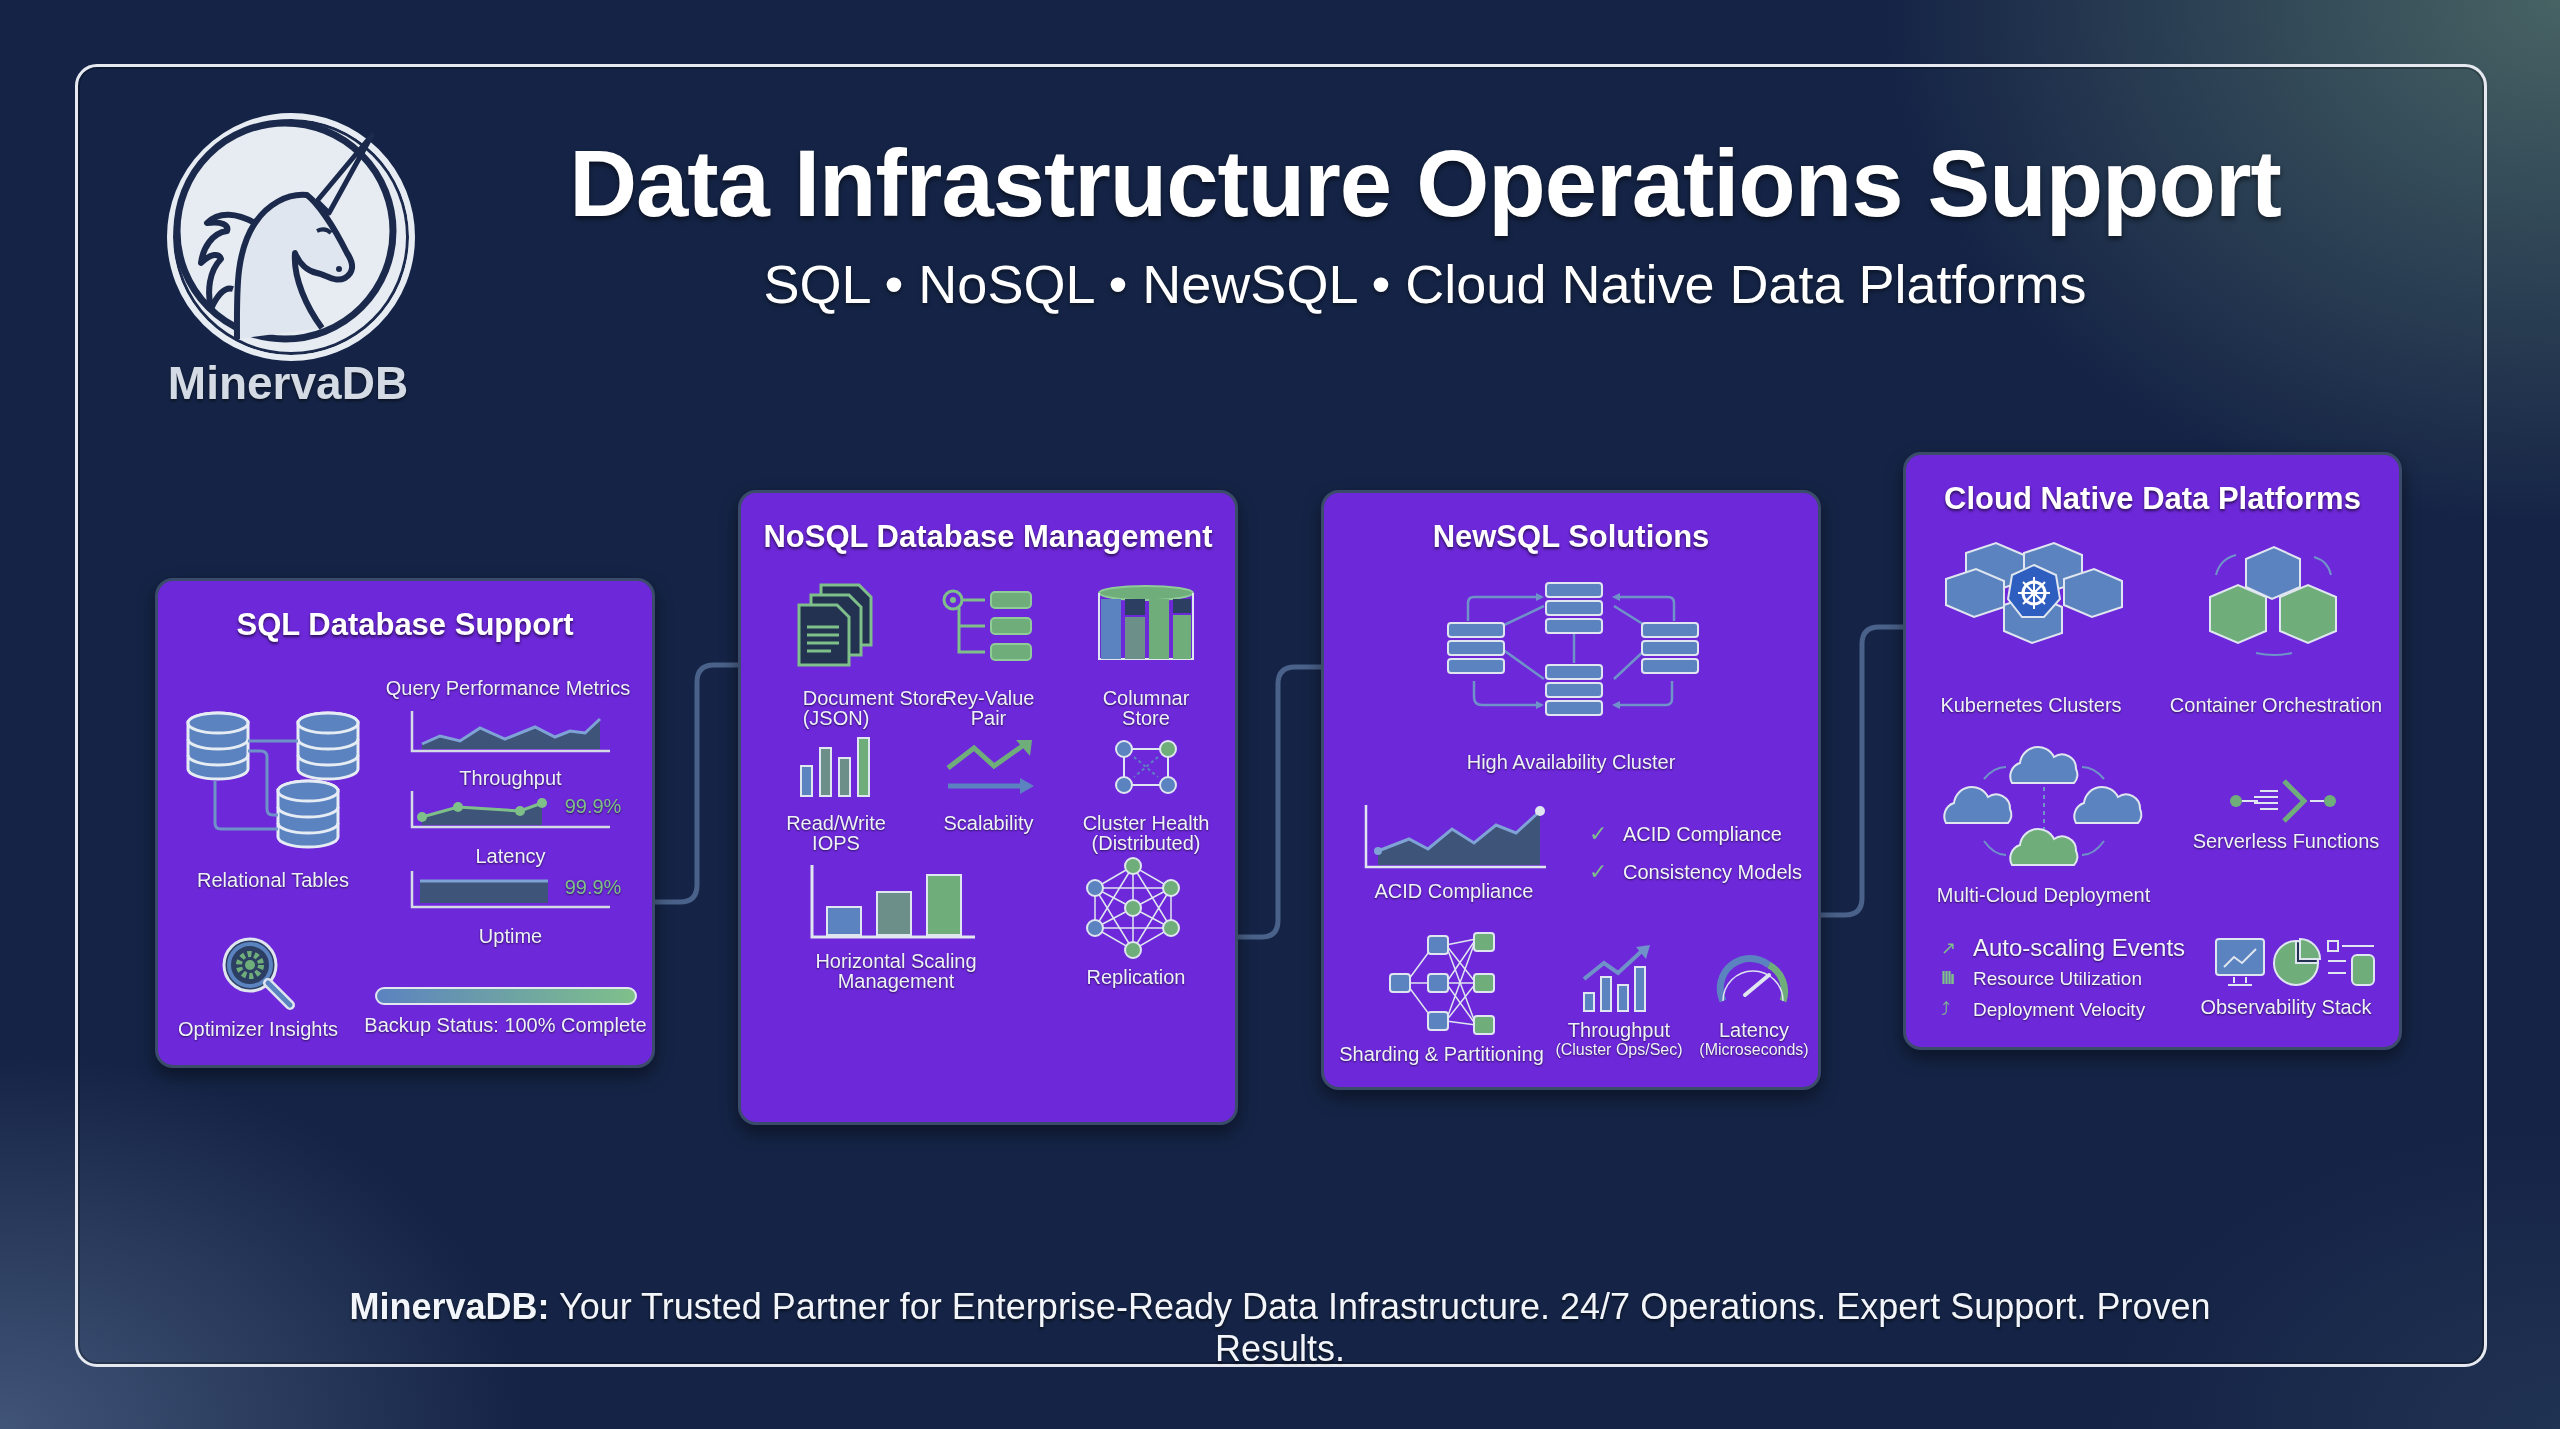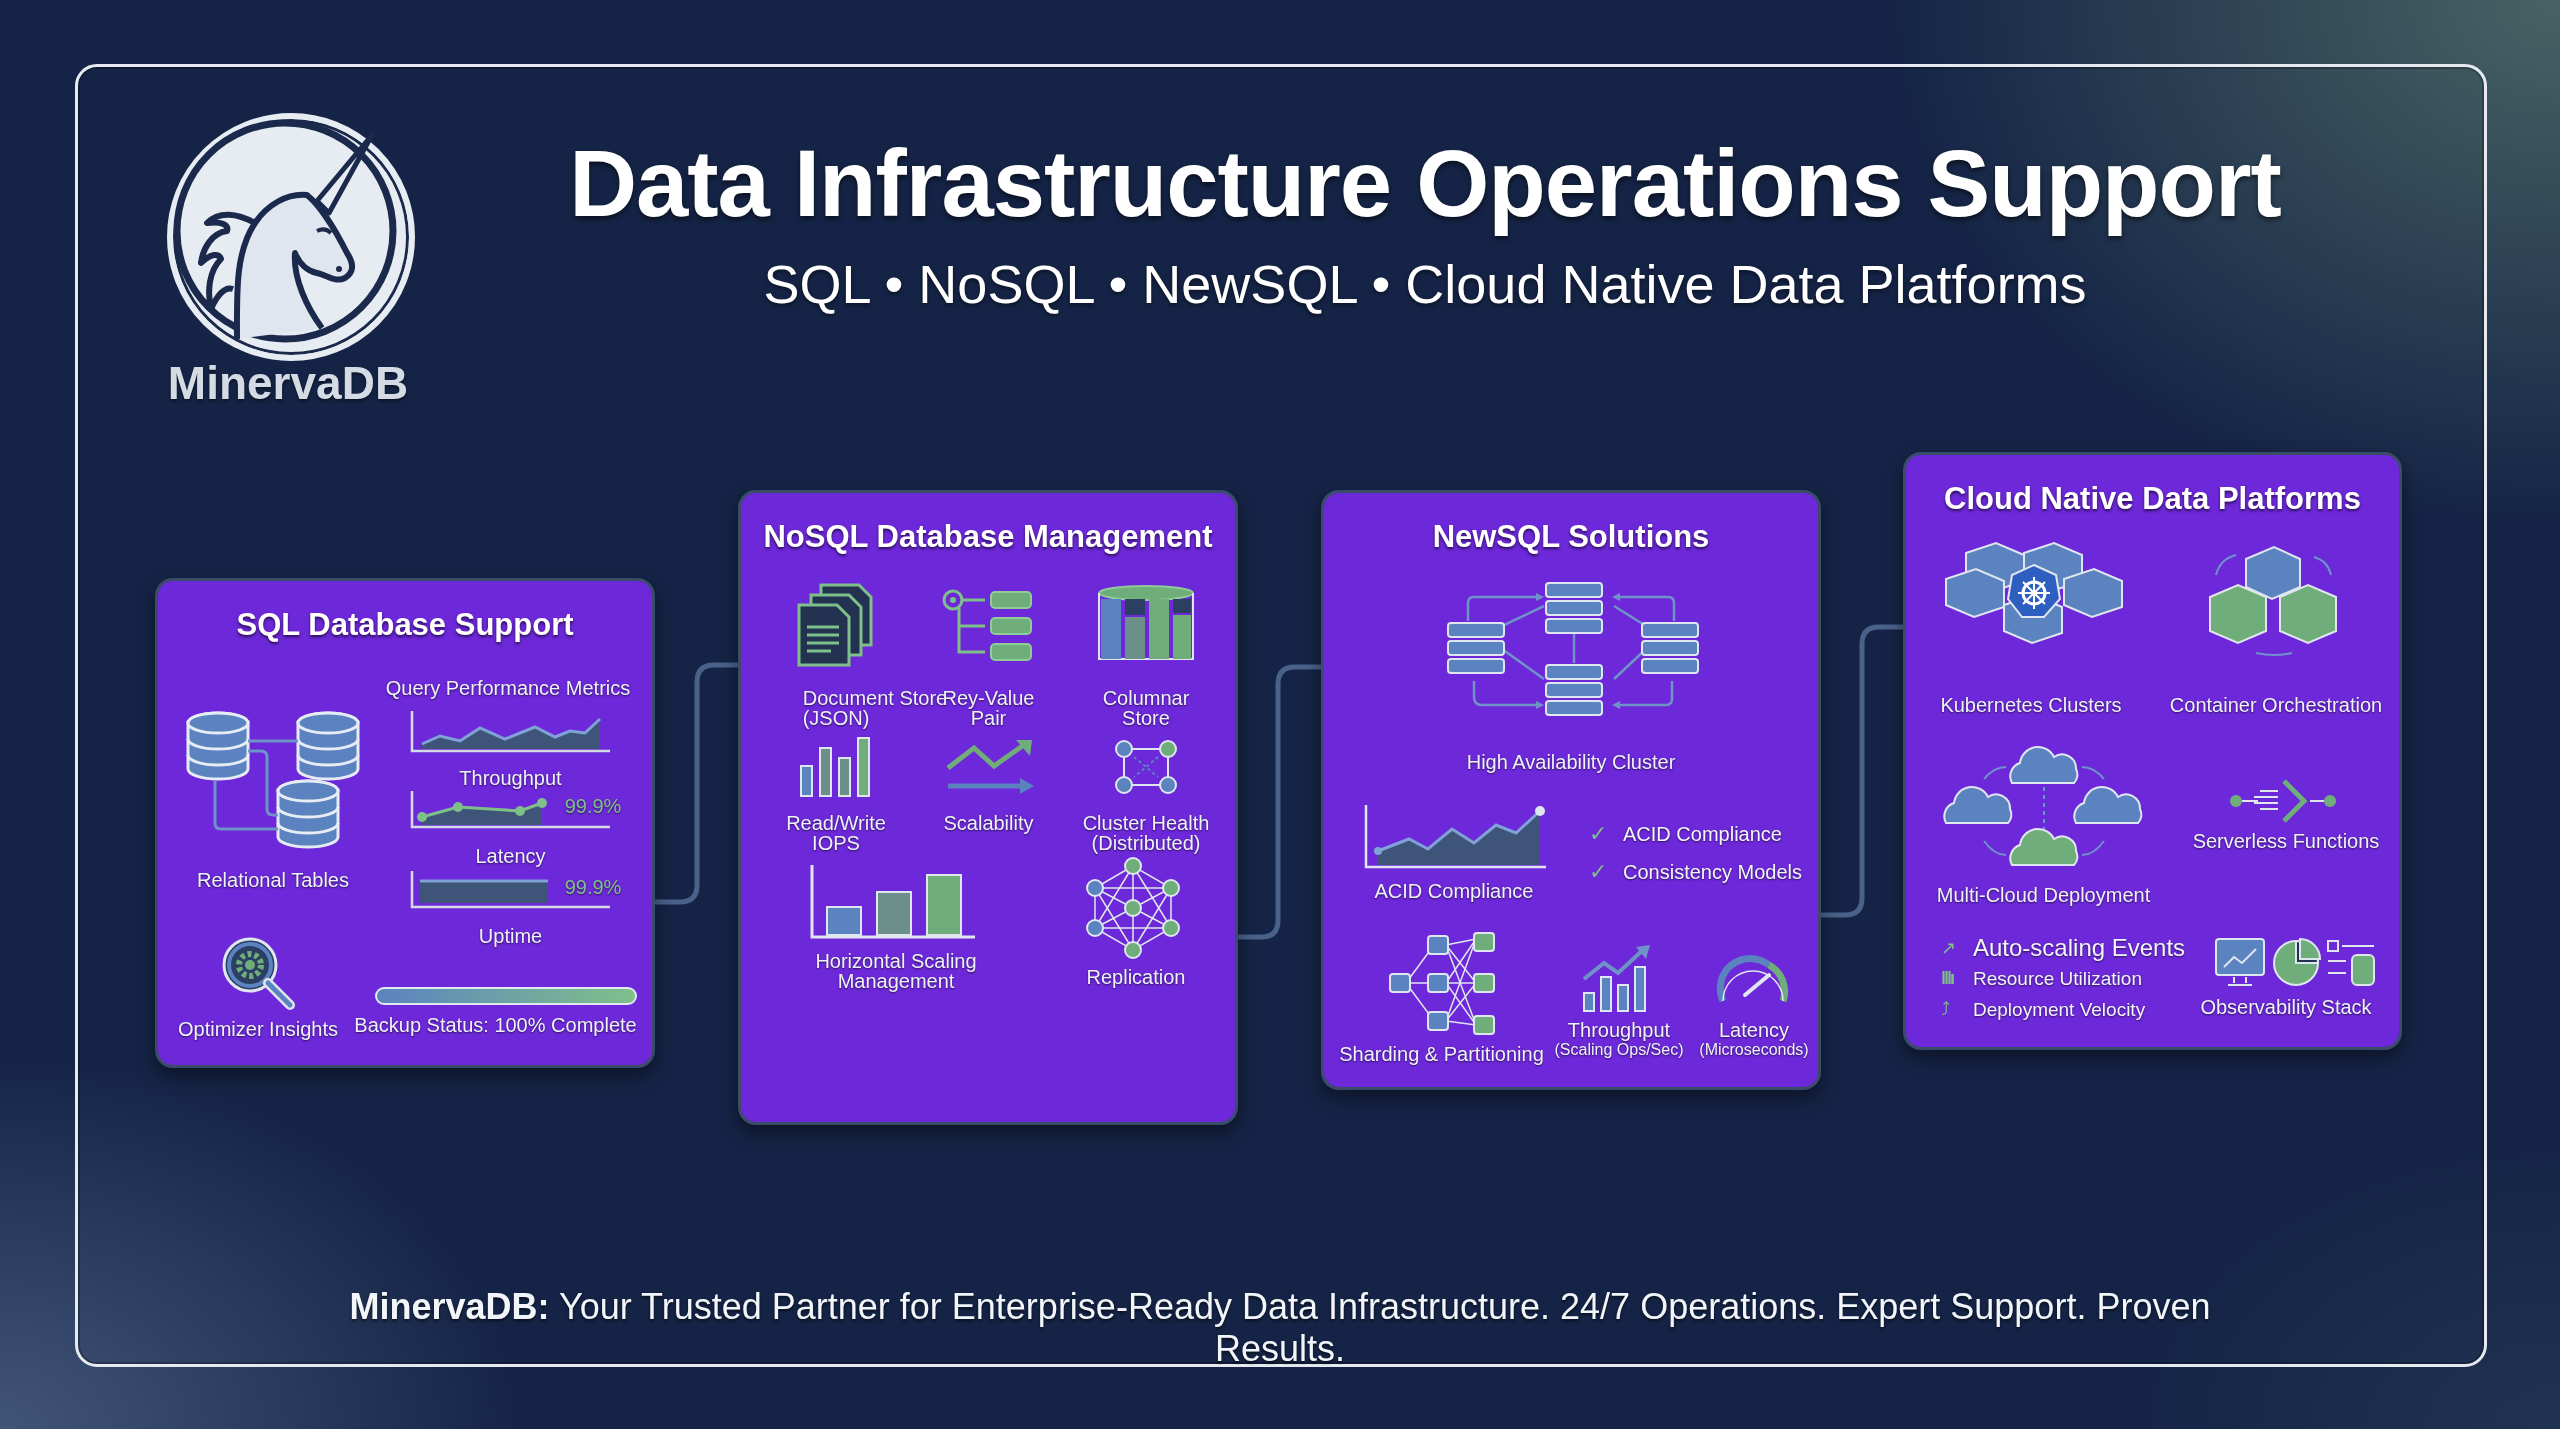--- a/index.html
+++ b/index.html
@@ -121,21 +121,21 @@
     <circle cx="32" cy="32" r="26" fill="#2c3f63" stroke="#dfe6ef" stroke-width="3"></circle>
     <circle cx="32" cy="32" r="21" fill="none" stroke="#5b83c0" stroke-width="4"></circle>
     <circle cx="32" cy="32" r="11" fill="none" stroke="#6fae7a" stroke-width="6" stroke-dasharray="4 3"></circle>
     <circle cx="32" cy="32" r="5" fill="#6fae7a"></circle>
     <path d="M50 50 L72 72" stroke="#dfe6ef" stroke-width="10" stroke-linecap="round"></path>
     <path d="M50 50 L72 72" stroke="#5b83c0" stroke-width="5" stroke-linecap="round"></path>
   </svg>
   <div class="lbl" style="left:0;width:200px;top:436px;">Optimizer Insights</div>
 
   <div class="abs" style="left:217px;top:406px;width:258px;height:14px;border-radius:9px;border:2px solid #e2e8f0;background:linear-gradient(90deg,#5b83c0,#7fc08a);"></div>
-  <div class="lbl" style="left:195px;width:285px;top:432px;">Backup Status: 100% Complete</div>
+  <div class="lbl" style="left:205px;width:285px;top:432px;">Backup Status: 100% Complete</div>
 </div>
 
 <div class="abs panel" style="left:738px;top:490px;width:494px;height:629px;">
   <div class="ptitle" style="top:26px;">NoSQL Database Management</div>
 
   <svg class="abs" style="left:50px;top:90px" width="90" height="85" viewBox="0 0 90 85">
     <g stroke="#7fc08a" stroke-width="3" fill="#233250">
       <path d="M30 2 H68 L80 14 V62 H30 Z"></path>
         <path d="M20 12 H58 L70 24 V72 H20 Z"></path>
         <path d="M8 22 H46 L58 34 V82 H8 Z"></path>
@@ -304,21 +304,21 @@
     <path d="M2 34 L22 18 L36 28 L62 4" stroke="#6f93c8" stroke-width="4" fill="none"></path>
       <path d="M54 2 L68 0 L64 14 Z" fill="#6f93c8"></path>
     <g stroke="#dfe6ef" stroke-width="2" fill="#5b83c0">
         <rect x="2" y="48" width="10" height="18"></rect>
         <rect x="19" y="32" width="10" height="34"></rect>
         <rect x="36" y="40" width="10" height="26"></rect>
         <rect x="53" y="22" width="10" height="44"></rect>
       </g>
   </svg>
   <div class="lbl" style="left:225px;width:140px;top:525px;">Throughput</div>
-  <div class="lbl sm" style="left:220px;width:150px;top:547px;">(Scaling Ops/Sec)</div>
+  <div class="lbl sm" style="left:220px;width:150px;top:547px;">(Cluster Ops/Sec)</div>
 
   <svg class="abs" style="left:393px;top:462px" width="72" height="50" viewBox="0 0 72 50">
     <path d="M6 46 A30 30 0 0 1 52 10" stroke="#5b83c0" stroke-width="7" fill="none"></path>
     <path d="M52 10 A30 30 0 0 1 66 46" stroke="#6fae7a" stroke-width="7" fill="none"></path>
     <path d="M6 46 A30 30 0 0 1 66 46" stroke="#dfe6ef" stroke-width="1.5" fill="none"></path>
     <path d="M28 40 L52 20" stroke="#dfe6ef" stroke-width="4" stroke-linecap="round"></path>
   </svg>
   <div class="lbl" style="left:370px;width:120px;top:525px;">Latency</div>
   <div class="lbl sm" style="left:365px;width:130px;top:547px;">(Microseconds)</div>
 </div>

